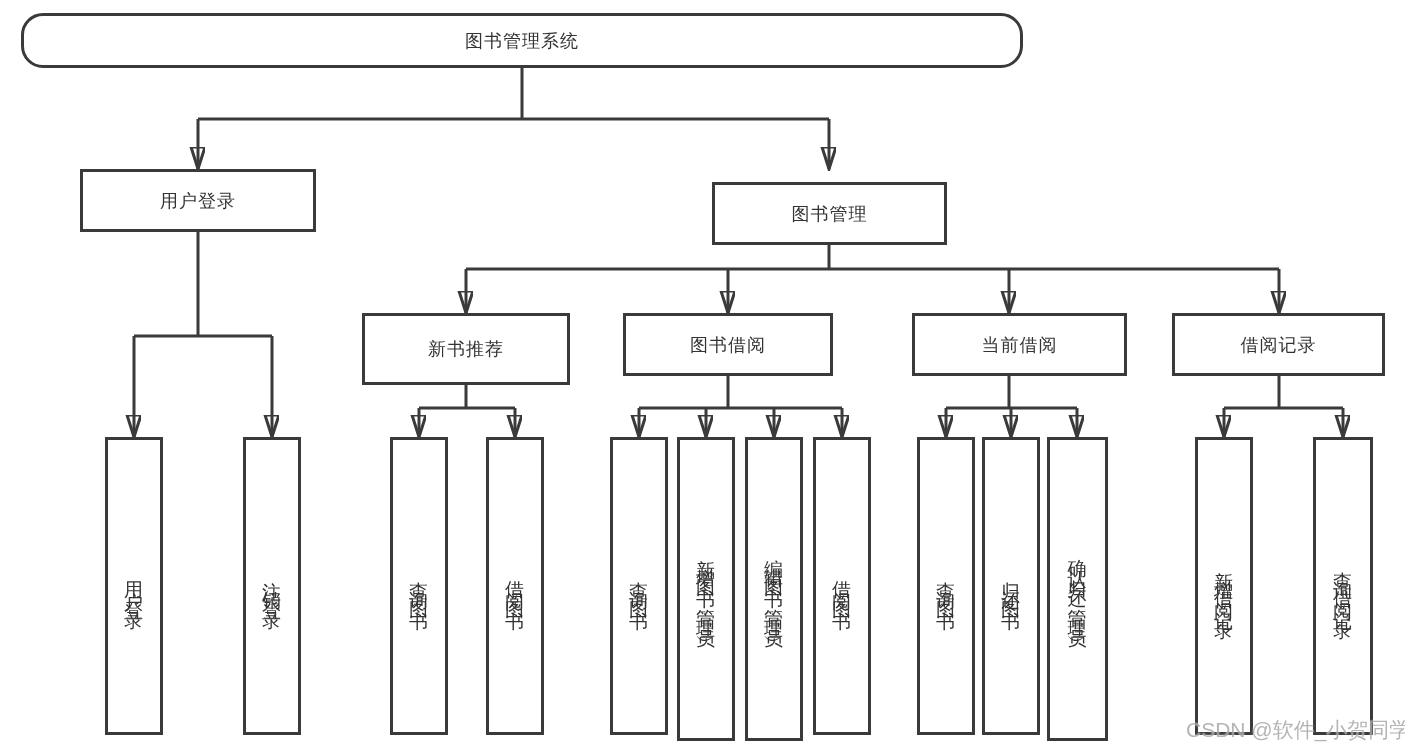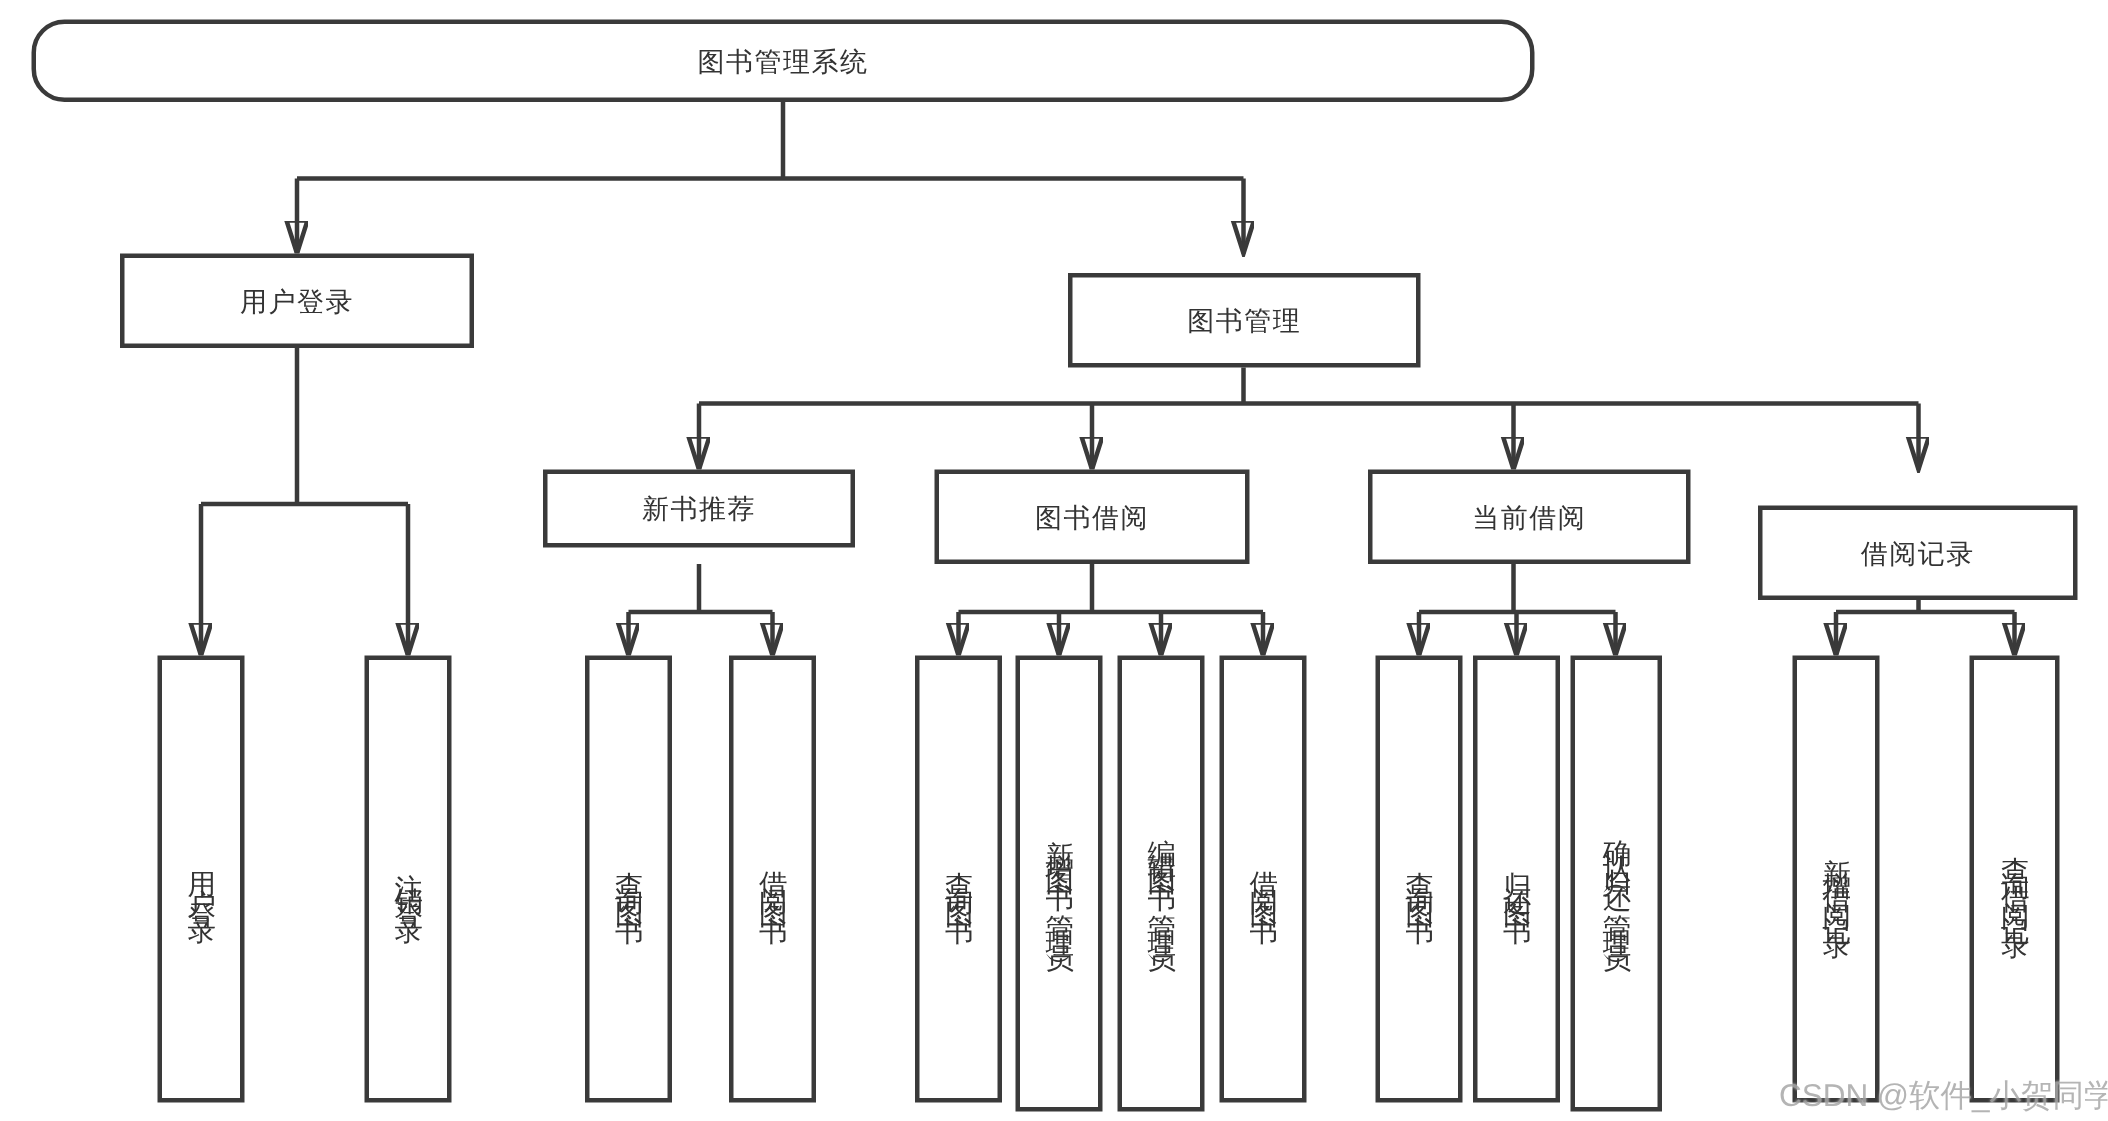--- a/index.html
+++ b/index.html
@@ -50,24 +50,24 @@
     writing-mode: vertical-rl;
     text-orientation: mixed;
     font-size: 19px;
     line-height: 1;
     letter-spacing: 10px;
     white-space: nowrap;
   }
   .root-node   { left: 21px;  top: 13px;  width: 1002px; height: 55px; border-radius: 22px; }
   .n-userlogin { left: 80px;  top: 169px; width: 236px;  height: 63px; }
   .n-bookmgmt  { left: 712px; top: 169px; width: 235px;  height: 63px; margin-top: 13px; }
-  .n-newrec    { left: 362px; top: 313px; width: 208px;  height: 52px; }
+  .n-newrec    { left: 362px; top: 313px; width: 208px;  height: 72px; }
   .n-borrow    { left: 623px; top: 313px; width: 210px;  height: 63px; }
   .n-current   { left: 912px; top: 313px; width: 215px;  height: 63px; }
-  .n-records   { left: 1172px;top: 313px; width: 213px;  height: 63px; margin-top: 24px; }
+  .n-records   { left: 1172px;top: 313px; width: 213px;  height: 63px; }
   .leaf        { top: 437px;  height: 298px; width: 58px; }
   .leaf.tall   { height: 304px; }
   .l-login     { left: 105px; }
   .l-logout    { left: 243px; }
   .l-query1    { left: 390px; }
   .l-borrow1   { left: 486px; }
   .l-query2    { left: 610px; }
   .l-add       { left: 677px; }
   .l-edit      { left: 745px; }
   .l-borrow2   { left: 813px; }

